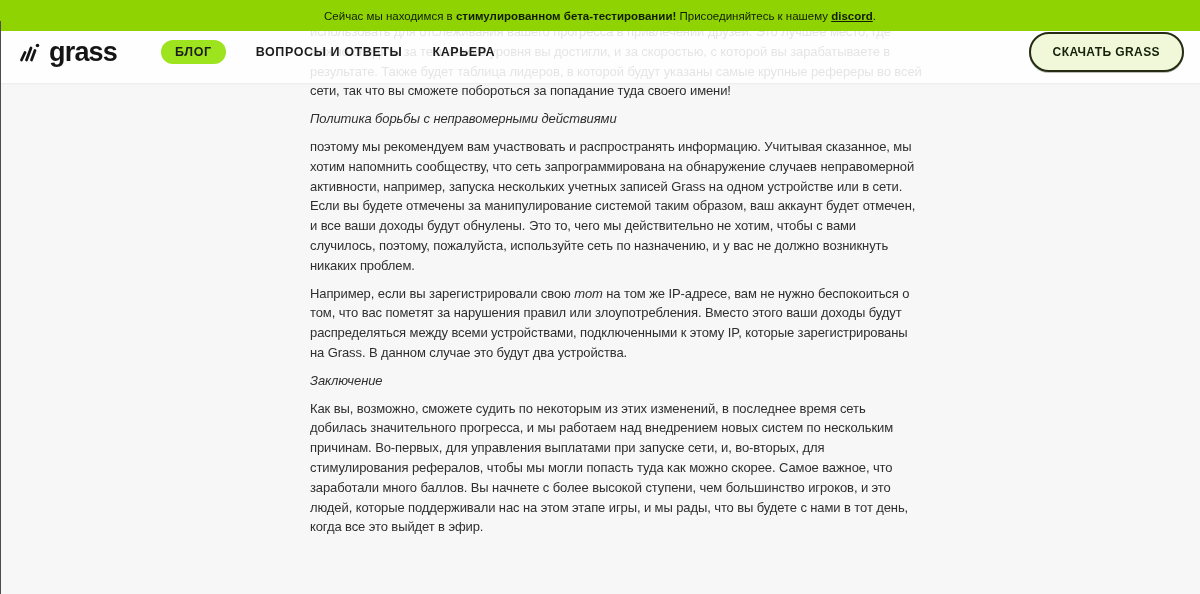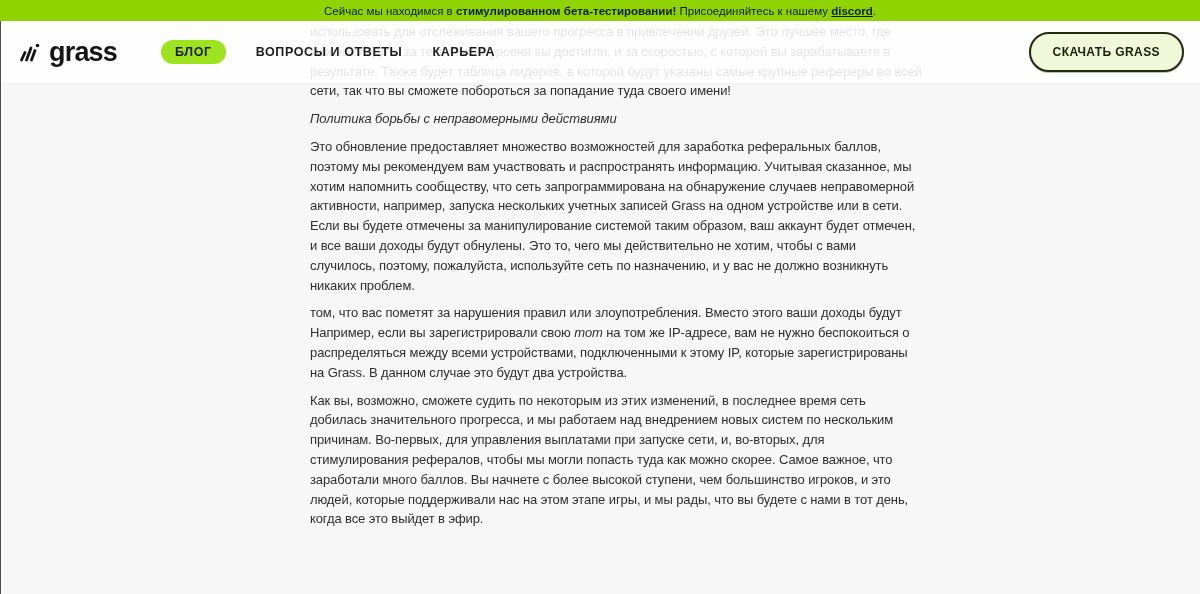--- a/index.html
+++ b/index.html
@@ -3,21 +3,21 @@
 <meta charset="utf-8">
 <style>
   html,body{margin:0;padding:0;}
   body{
     width:1200px;height:594px;overflow:hidden;position:relative;
     background:#f7f7f7;
     font-family:"Liberation Sans", sans-serif;
   }
   
   .banner{
-    position:absolute;top:0;left:0;right:0;height:21px;z-index:30;
+    position:absolute;top:0;left:0;right:0;height:31px;z-index:30;
     background:var(--banner-green,#8FD402);
     display:flex;align-items:center;justify-content:center;
     font-size:11.5px;color:#101d00;white-space:pre;
   }
   .banner b{font-weight:700;}
   .banner .discord{font-weight:700;text-decoration:underline;cursor:pointer;}
   
   .header{
     position:absolute;top:21px;left:0;right:0;height:62px;z-index:10;
     background:rgba(255,255,255,0.87);
@@ -55,34 +55,36 @@
     <div class="block para">
       <div class="line">использовать для отслеживания вашего прогресса в привлечении друзей. Это лучшее место, где</div>
       <div class="line">можно следить за тем, какого уровня вы достигли, и за скоростью, с которой вы зарабатываете в</div>
       <div class="line">результате. Также будет таблица лидеров, в которой будут указаны самые крупные рефереры во всей</div>
       <div class="line">сети, так что вы сможете побороться за попадание туда своего имени!</div>
     </div>
     <div class="block head">
       <div class="line">Политика борьбы с неправомерными действиями</div>
     </div>
     <div class="block para">
-      <div class="line">Это обновление предоставляет множество возможностей для заработка реферальных баллов,</div>
       <div class="line">поэтому мы рекомендуем вам участвовать и распространять информацию. Учитывая сказанное, мы</div>
       <div class="line">хотим напомнить сообществу, что сеть запрограммирована на обнаружение случаев неправомерной</div>
       <div class="line">активности, например, запуска нескольких учетных записей Grass на одном устройстве или в сети.</div>
       <div class="line">Если вы будете отмечены за манипулирование системой таким образом, ваш аккаунт будет отмечен,</div>
       <div class="line">и все ваши доходы будут обнулены. Это то, чего мы действительно не хотим, чтобы с вами</div>
       <div class="line">случилось, поэтому, пожалуйста, используйте сеть по назначению, и у вас не должно возникнуть</div>
       <div class="line">никаких проблем.</div>
     </div>
     <div class="block para">
+      <div class="line">Например, если вы зарегистрировали свою <em>mom</em> на том же IP-адресе, вам не нужно беспокоиться о</div>
       <div class="line">том, что вас пометят за нарушения правил или злоупотребления. Вместо этого ваши доходы будут</div>
-      <div class="line">Например, если вы зарегистрировали свою <em>mom</em> на том же IP-адресе, вам не нужно беспокоиться о</div>
       <div class="line">распределяться между всеми устройствами, подключенными к этому IP, которые зарегистрированы</div>
       <div class="line">на Grass. В данном случае это будут два устройства.</div>
+    </div>
+    <div class="block head">
+      <div class="line">Заключение</div>
     </div>
     <div class="block para">
       <div class="line">Как вы, возможно, сможете судить по некоторым из этих изменений, в последнее время сеть</div>
       <div class="line">добилась значительного прогресса, и мы работаем над внедрением новых систем по нескольким</div>
       <div class="line">причинам. Во-первых, для управления выплатами при запуске сети, и, во-вторых, для</div>
       <div class="line">стимулирования рефералов, чтобы мы могли попасть туда как можно скорее. Самое важное, что</div>
       <div class="line">заработали много баллов. Вы начнете с более высокой ступени, чем большинство игроков, и это</div>
       <div class="line">людей, которые поддерживали нас на этом этапе игры, и мы рады, что вы будете с нами в тот день,</div>
       <div class="line">когда все это выйдет в эфир.</div>
     </div>

